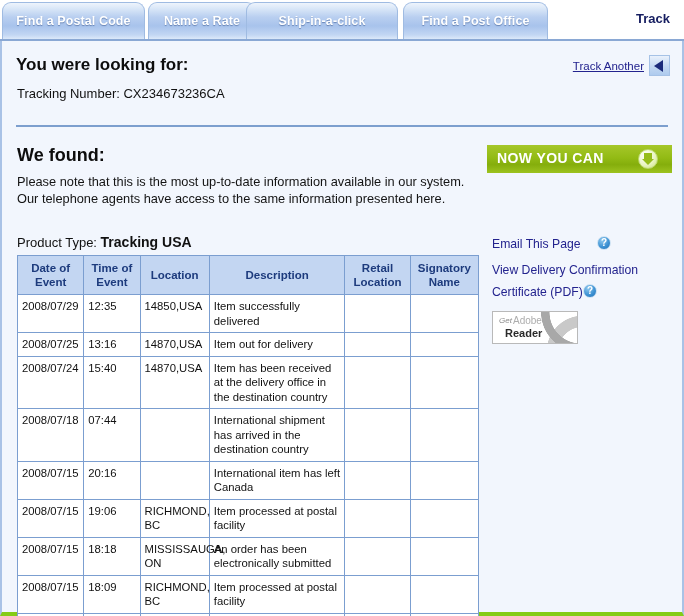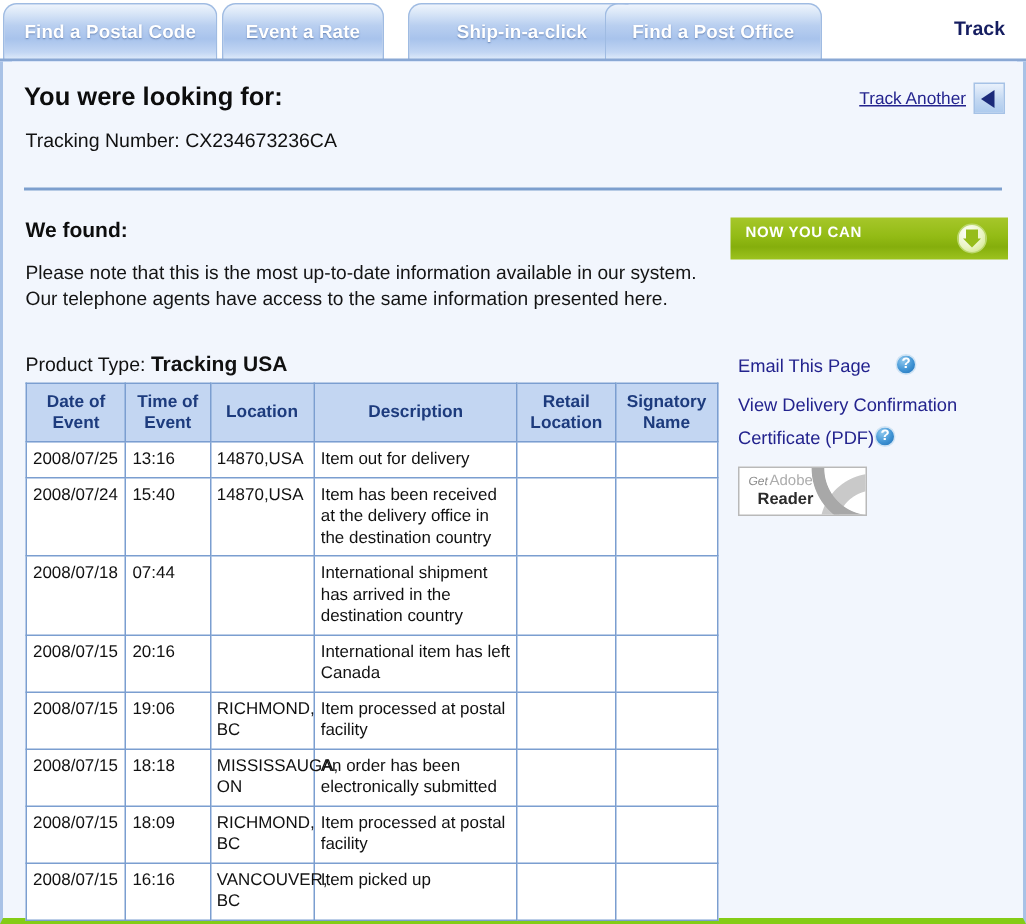--- a/index.html
+++ b/index.html
@@ -60,21 +60,21 @@
     font-size: 12.5px;
     text-align: center;
     line-height: 36px;
     letter-spacing: 0.1px;
     text-shadow: 0 1px 1px rgba(90,120,170,0.85);
     white-space: nowrap;
     overflow: hidden;
   }
   .tab-1 { left: 2px;   width: 143px; }
   .tab-2 { left: 148px; width: 108px; }
-  .tab-3 { left: 272px; width: 152px; }
+  .tab-3 { left: 246px; width: 152px; }
   .tab-4 { left: 403px; width: 145px; }
 
   .tab-active {
     position: absolute;
     left: 566px;
     top: 2px;
     width: 104px;
     height: 36px;
     line-height: 34px;
     text-align: right;
@@ -154,21 +154,21 @@
     left: 8px; top: 84px;
     width: 652px;
     height: 0;
     border-top: 2px solid #7d9fce;
   }
 
   
   .h-found {
     position: absolute;
     left: 9px; top: 104px;
-    font-size: 14px;
+    font-size: 18px;
     font-weight: bold;
     color: #0d0d0d;
     white-space: nowrap;
   }
   .note {
     position: absolute;
     left: 9px; top: 133px;
     width: 448px;
     font-size: 12.8px;
     line-height: 16.5px;
@@ -231,21 +231,21 @@
     width: 185px;
     height: 28px;
     background: linear-gradient(to bottom, #a6c72a 0%, #93bb15 45%, #85ae0c 70%, #9dc31f 100%);
     box-sizing: border-box;
   }
   .nyc-label {
     position: absolute;
     left: 10px; top: 5px;
     color: #ffffff;
     font-weight: bold;
-    font-size: 10px;
+    font-size: 14px;
     letter-spacing: 0.4px;
     white-space: nowrap;
   }
   .nyc-circle {
     position: absolute;
     right: 14px; top: 4px;
     width: 20px; height: 20px;
     border-radius: 50%;
     background: radial-gradient(circle at 35% 30%, #ffffff 0%, #eaf5c4 55%, #c9e07a 100%);
     border: 1px solid #bcd86c;
@@ -337,21 +337,21 @@
     white-space: nowrap;
   }
 </style>
 </head>
 <body>
 
 <div class="page">
 
   <div class="tabbar">
     <div class="tab tab-1">Find a Postal Code</div>
-    <div class="tab tab-2">Event a Rate</div>
+    <div class="tab tab-2">Name a Rate</div>
     <div class="tab tab-3">Ship-in-a-click</div>
     <div class="tab tab-4">Find a Post Office</div>
     <div class="tab-active">Track</div>
     <div class="tabbar-underline"></div>
   </div>
 
   <div class="body">
     <div class="inner">
 
       <div class="h-looking">You were looking for:</div>
@@ -382,20 +382,28 @@
             <th>Date of Event</th>
             <th>Time of Event</th>
             <th>Location</th>
             <th>Description</th>
             <th>Retail Location</th>
             <th>Signatory Name</th>
           </tr>
         </thead>
         <tbody>
             <tr>
+              <td>2008/07/29</td>
+              <td>12:35</td>
+              <td>14850,USA</td>
+              <td>Item successfully delivered</td>
+              <td></td>
+              <td></td>
+            </tr>
+            <tr>
               <td>2008/07/25</td>
               <td>13:16</td>
               <td>14870,USA</td>
               <td>Item out for delivery</td>
               <td></td>
               <td></td>
             </tr>
             <tr>
               <td>2008/07/24</td>
               <td>15:40</td>

